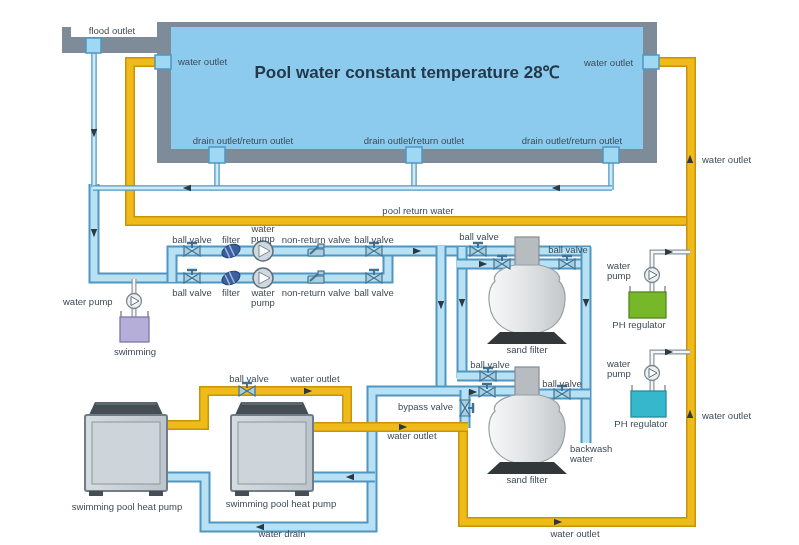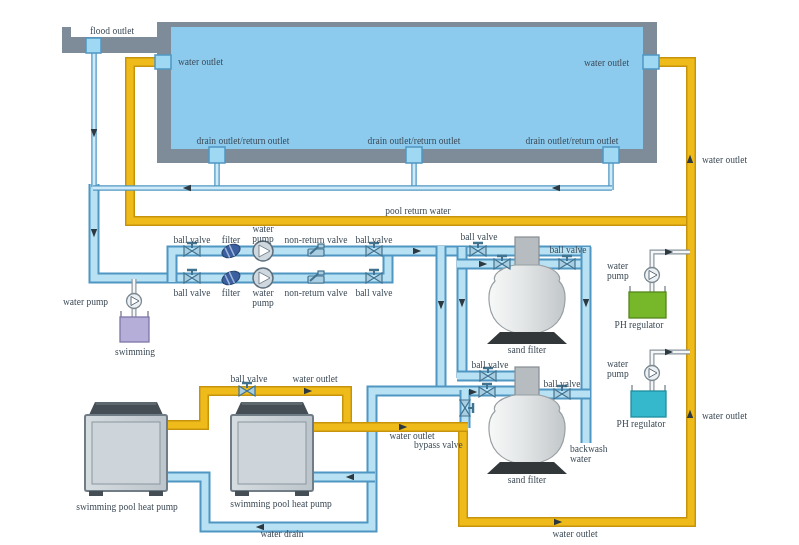--- a/index.html
+++ b/index.html
@@ -1,17 +1,17 @@
 <!DOCTYPE html>
 <html style="--c-pool-water: #8ccbee; --c-wall: #7d8c98; --c-port: #9ed8f2; --c-pipe-blue: #b8e2f4; --c-pipe-blue-edge: #4f97c2; --c-pipe-thin: #cfeaf8; --c-pipe-yellow: #efbb1b; --c-pipe-yellow-edge: #c7930a; --c-coagulant-tank: #b5aed8; --c-ph-tank-green: #76b82a; --c-ph-tank-teal: #35b8cc; --c-text: #3c4a56; --c-title: #24384a;"><head>
 <meta charset="utf-8">
 <style>
   html,body{margin:0;padding:0;background:#fff;}
   .canvas{position:relative;width:799px;height:545px;background:#fff;overflow:hidden;
-          font-family:Liberation Serif, serif;}
+          font-family:Liberation Sans, sans-serif;}
   svg{position:absolute;left:0;top:0;}
   .lbl{position:absolute;font-size:9.5px;line-height:10px;white-space:nowrap;
        color:var(--c-text,#3c4a56);}
   .ctr{transform:translateX(-50%);}
   .ttl{font-size:17px;line-height:20px;font-weight:600;color:var(--c-title,#24384a);}
   
   .pbU{fill:none;stroke:var(--c-pipe-blue-edge,#4f97c2);stroke-width:11;}
   .pbO{fill:none;stroke:var(--c-pipe-blue,#b8e2f4);stroke-width:7;}
   .ptU{fill:none;stroke:var(--c-pipe-blue-edge,#4f97c2);stroke-width:5.5;}
   .ptO{fill:none;stroke:var(--c-pipe-thin,#cfeaf8);stroke-width:3;}
@@ -228,20 +228,21 @@
     <use href="#i-ar" transform="translate(558,522)"></use>
     <use href="#i-ar" transform="translate(308,391)"></use>
     <use href="#i-ar" transform="translate(403,427)"></use>
     <use href="#i-ar" transform="translate(350,477) rotate(180)"></use>
     <use href="#i-ar" transform="translate(260,527) rotate(180)"></use>
   </g>
 </svg>
 
 <div class="lbl ctr" style="left:112px;top:26px;">flood outlet</div>
 <div class="lbl" style="left:178px;top:57px;">water outlet</div>
+<div class="lbl ctr ttl" style="left:407px;top:63px;">Pool water constant temperature 28℃</div>
 <div class="lbl" style="left:584px;top:58px;">water outlet</div>
 <div class="lbl ctr" style="left:243px;top:136px;">drain outlet/return outlet</div>
 <div class="lbl ctr" style="left:414px;top:136px;">drain outlet/return outlet</div>
 <div class="lbl ctr" style="left:572px;top:136px;">drain outlet/return outlet</div>
 <div class="lbl" style="left:702px;top:155px;">water outlet</div>
 <div class="lbl ctr" style="left:418px;top:206px;">pool return water</div>
 
 <div class="lbl ctr" style="left:192px;top:235px;">ball valve</div>
 <div class="lbl ctr" style="left:231px;top:235px;">filter</div>
 <div class="lbl ctr" style="left:263px;top:224px;">water</div>
@@ -257,21 +258,21 @@
 <div class="lbl ctr" style="left:374px;top:288px;">ball valve</div>
 
 <div class="lbl" style="left:63px;top:297px;text-align:center;">water pump</div>
 <div class="lbl ctr" style="left:135px;top:347px;">swimming</div>
 
 <div class="lbl ctr" style="left:479px;top:232px;">ball valve</div>
 <div class="lbl ctr" style="left:568px;top:245px;">ball valve</div>
 <div class="lbl ctr" style="left:527px;top:345px;">sand filter</div>
 <div class="lbl ctr" style="left:490px;top:360px;">ball valve</div>
 <div class="lbl ctr" style="left:562px;top:379px;">ball valve</div>
-<div class="lbl" style="left:414px;top:402px;margin-top:38px;">bypass valve</div>
+<div class="lbl" style="left:398px;top:402px;">bypass valve</div>
 <div class="lbl ctr" style="left:412px;top:431px;">water outlet</div>
 <div class="lbl ctr" style="left:527px;top:475px;">sand filter</div>
 <div class="lbl" style="left:570px;top:444px;">backwash</div>
 <div class="lbl" style="left:570px;top:454px;">water</div>
 
 <div class="lbl" style="left:607px;top:261px;">water</div>
 <div class="lbl" style="left:607px;top:271px;">pump</div>
 <div class="lbl ctr" style="left:639px;top:320px;">PH regulator</div>
 <div class="lbl" style="left:607px;top:359px;">water</div>
 <div class="lbl" style="left:607px;top:369px;">pump</div>

